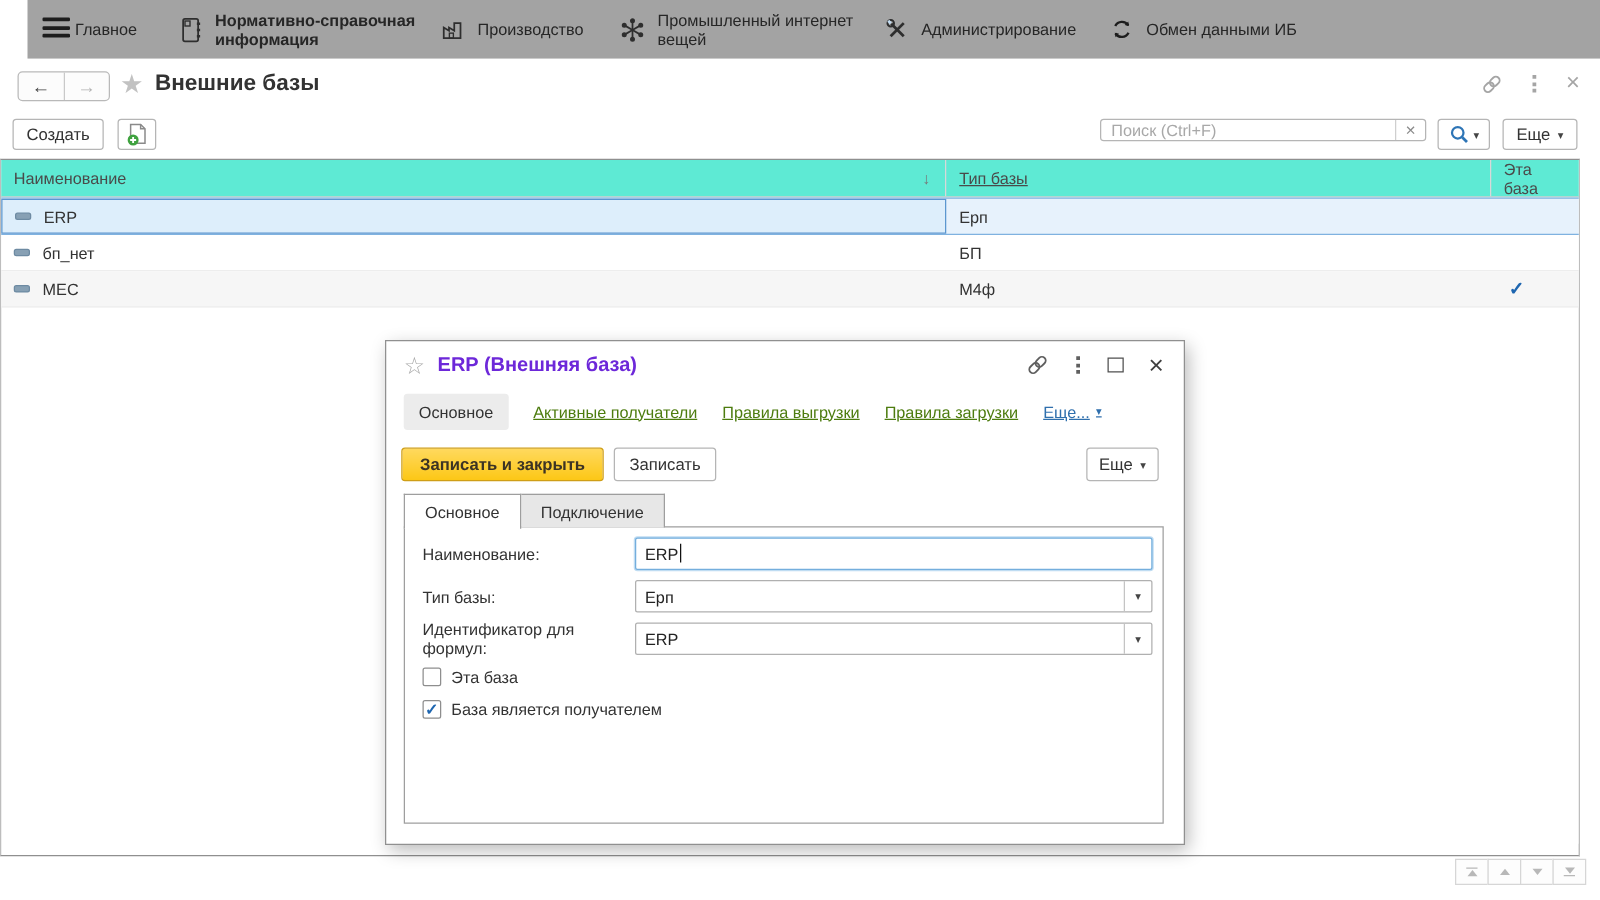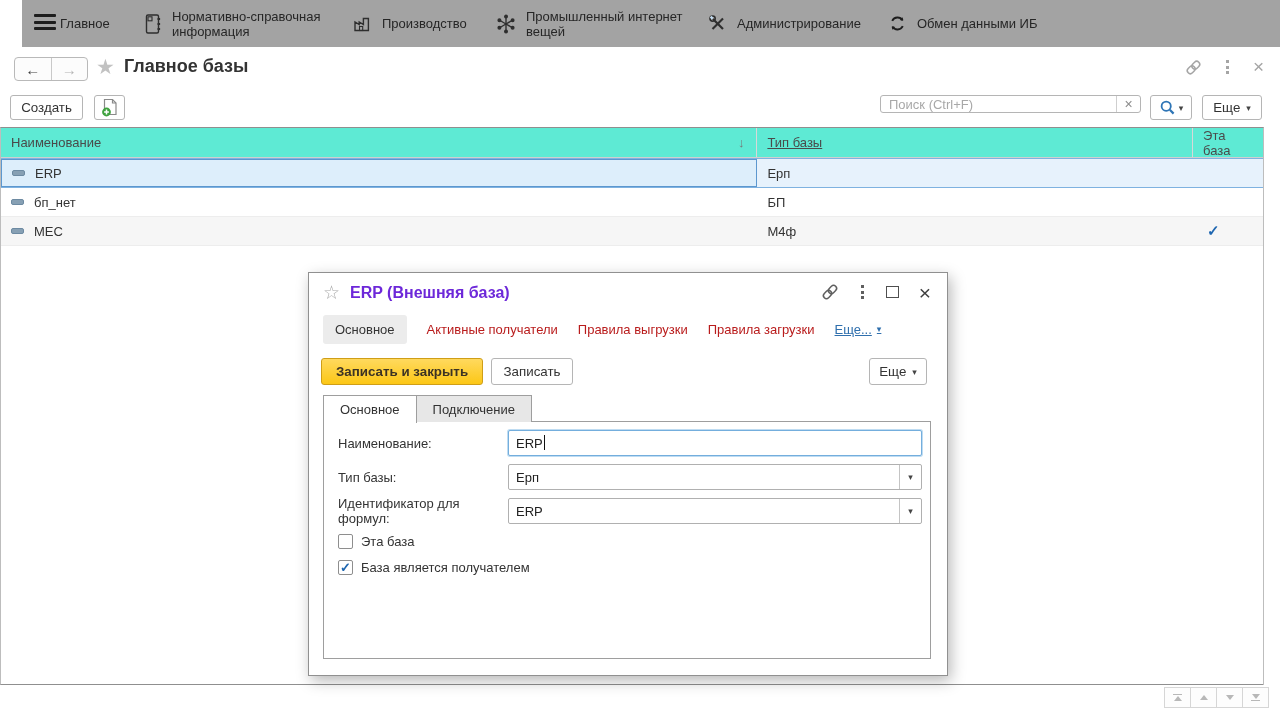--- a/index.html
+++ b/index.html
@@ -61,21 +61,21 @@
   
   .dialog { position:absolute; left:308px; top:272px; width:640px; height:404px; background:#fff; border:1px solid #909090; box-shadow:3px 5px 14px rgba(0,0,0,.28); }
   .dlg-title { position:absolute; left:14px; top:8px; display:flex; align-items:center; gap:10px; }
   .dlg-star { font-size:19px; color:#a9a9a9; cursor:pointer; }
   .dlg-caption { font-size:16px; font-weight:700; color:#6d28d9; }
   .dlg-icons { position:absolute; right:16px; top:10px; display:flex; align-items:center; gap:20px; }
   .dlg-max { width:13px; height:12px; border:1.6px solid #4f4f4f; cursor:pointer; }
   .dlg-x { font-size:21px; color:#3f3f3f; line-height:15px; cursor:pointer; }
   .dlg-nav { position:absolute; left:14px; top:41px; display:flex; align-items:center; gap:20px; height:30px; }
   .navchip { background:#ececec; border-radius:3px; padding:7px 12px; color:#333; cursor:pointer; }
-  .navlink { color:#b91c1c; cursor:pointer; }
+  .navlink { color:#4d7c0f; text-decoration:underline; cursor:pointer; }
   .navmore { color:#2f6fad; text-decoration:underline; cursor:pointer; display:inline-flex; gap:5px; align-items:center; }
   .navmore .caret { color:#2f6fad; }
   .dlg-cmds { position:absolute; left:12px; top:85px; right:12px; height:27px; }
   .btn-yellow { position:absolute; left:0; top:0; height:27px; padding:0 14px; border:1px solid #cf9e17; border-radius:3px; background:linear-gradient(#ffd95e, #fcc716); font-weight:700; color:#3c3324; display:inline-flex; align-items:center; cursor:pointer; }
   .btn-save { position:absolute; left:170px; top:0; width:82px; height:27px; }
   .btn-more-dlg { position:absolute; right:8px; top:0; width:58px; height:27px; gap:6px; }
   .tabs { position:absolute; left:14px; top:122px; height:27px; display:flex; z-index:2; }
   .tab { height:27px; display:flex; align-items:center; padding:0 16px; border:1px solid #9e9e9e; border-bottom:none; background:#e7e7e7; color:#333; cursor:pointer; }
   .tab.active { background:#fff; height:28px; position:relative; z-index:3; }
   .tab + .tab { border-left:none; }
@@ -118,21 +118,21 @@
   <div class="menu-item" style="left:120px;">
     <span>
       <svg width="20" height="22" viewBox="0 0 20 22">
           <rect x="4.5" y="2" width="12" height="18" rx="1.5" fill="none" stroke="#2e2e2e" stroke-width="1.4"></rect>
           <rect x="6" y="3.8" width="4" height="4" fill="none" stroke="#2e2e2e" stroke-width="1.1"></rect>
           <rect x="15.5" y="5" width="2.6" height="2" fill="#2e2e2e"></rect>
           <rect x="15.5" y="10" width="2.6" height="2" fill="#2e2e2e"></rect>
           <rect x="15.5" y="15" width="2.6" height="2" fill="#2e2e2e"></rect>
         </svg>
     </span>
-    <span class="mlabel" style="width:162px;">Нормативно-справочная информация</span>
+    <span class="mlabel" style="width:162px;font-weight:bold;">Нормативно-справочная информация</span>
   </div>
 
   <div class="menu-item" style="left:474px;">
     <span>
       <svg width="20" height="20" viewBox="0 0 20 20">
           <g stroke="#2e2e2e" stroke-width="1.4" fill="#2e2e2e">
             <line x1="10" y1="10" x2="10" y2="3"></line>
             <line x1="10" y1="10" x2="16" y2="6.5"></line>
             <line x1="10" y1="10" x2="16" y2="13.5"></line>
             <line x1="10" y1="10" x2="10" y2="17"></line>
@@ -192,21 +192,21 @@
 <div class="titlerow">
   <div class="histgroup">
     <div class="histbtn back">
         <span>←</span>
       </div>
     <div class="histbtn fwd">
         <span>→</span>
       </div>
   </div>
   <div class="fav-star">★</div>
-  <div class="page-title">Главное базы</div>
+  <div class="page-title">Внешние базы</div>
   <div class="winicons">
     <span>
       <svg width="17" height="17" viewBox="0 0 17 17">
           <g transform="rotate(-45 8.5 8.5)" stroke="#a5a5a5" fill="none" stroke-width="1.5">
             <rect x="1" y="5.5" width="8.5" height="6" rx="3"></rect>
             <rect x="7.5" y="5.5" width="8.5" height="6" rx="3"></rect>
           </g>
         </svg>
     </span>
     <span class="vdots">

